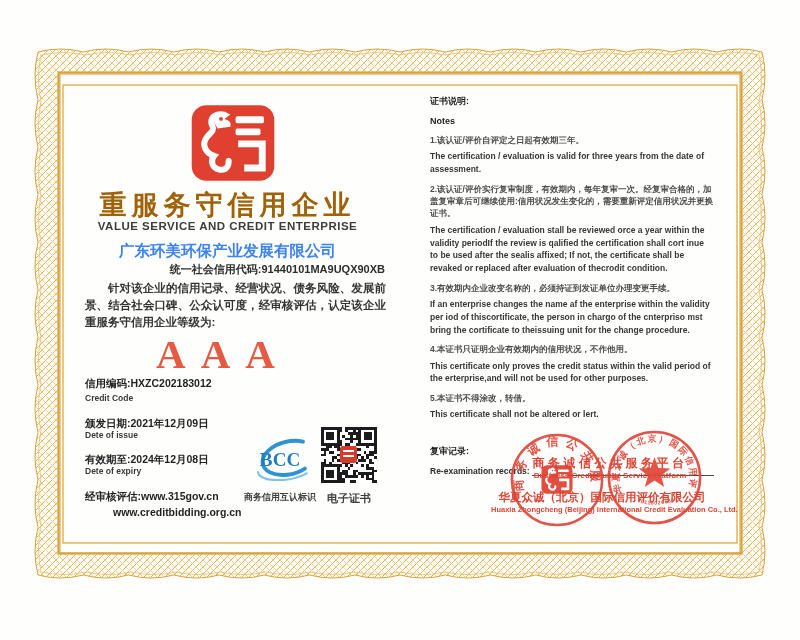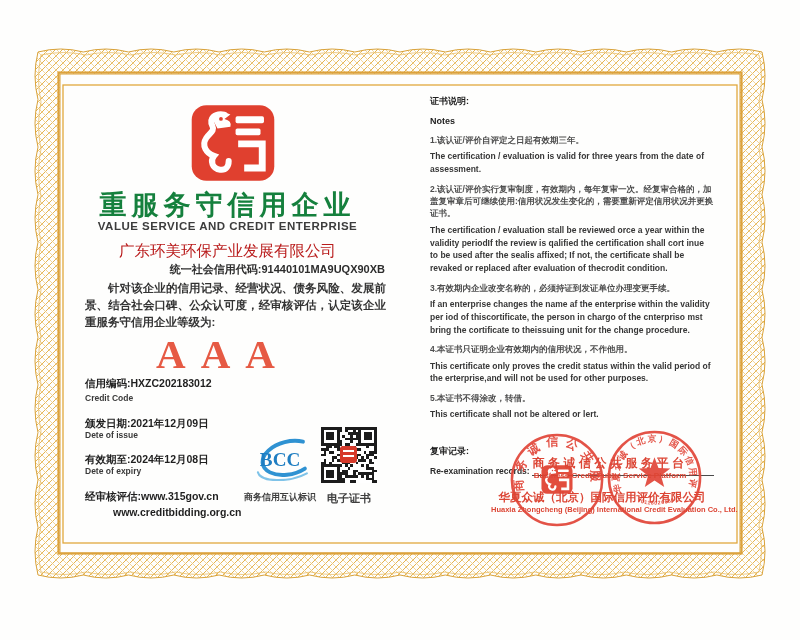--- a/index.html
+++ b/index.html
@@ -5,25 +5,25 @@
   html,body{margin:0;padding:0;background:#ffffff;}
   .page{position:relative;width:800px;height:640px;background:#fefefd;overflow:hidden;
         font-family:"Liberation Sans",sans-serif;color:#222;}
   .abs{position:absolute;}
   #border-svg{position:absolute;left:0;top:0;width:800px;height:640px;pointer-events:none;}
 
   
   .logo{left:190px;top:102px;width:86px;height:82px;}
   .title{left:70px;top:187px;width:315px;text-align:center;
          font-family:"Liberation Serif",serif;font-weight:700;font-size:27px;
-         letter-spacing:5px;color:#15803d;white-space:nowrap;}
+         letter-spacing:5px;color:#a16207;white-space:nowrap;}
   .subtitle{left:70px;top:220px;width:315px;text-align:center;font-weight:700;
             font-size:11.5px;letter-spacing:0.5px;color:#3c3c3c;white-space:nowrap;}
-  .company{left:70px;top:241px;width:315px;text-align:center;font-weight:400;
-           font-size:15.5px;color:#b91c1c;white-space:nowrap;}
+  .company{left:70px;top:241px;width:315px;text-align:center;font-weight:700;
+           font-size:15.5px;color:#3b82f6;white-space:nowrap;}
   .uscc{left:70px;top:262px;width:315px;text-align:right;font-weight:600;
         font-size:11px;color:#2d2d2d;white-space:nowrap;}
   .body-par{left:85px;top:280px;width:301px;font-size:11.5px;line-height:17px;
             font-weight:600;color:#333;text-indent:2em;text-align:justify;}
   .grade{left:68px;top:330px;width:310px;text-align:center;
          font-family:"Liberation Serif",serif;font-weight:700;font-size:41px;
          letter-spacing:15px;color:#E65A44;}
   .fld{left:85px;font-weight:700;font-size:10.5px;color:#1f1f1f;white-space:nowrap;}
   .fld-sub{left:85px;font-weight:600;font-size:8.5px;color:#3a3a3a;white-space:nowrap;}
   .f1{top:377px;} .f1s{top:393px;}

